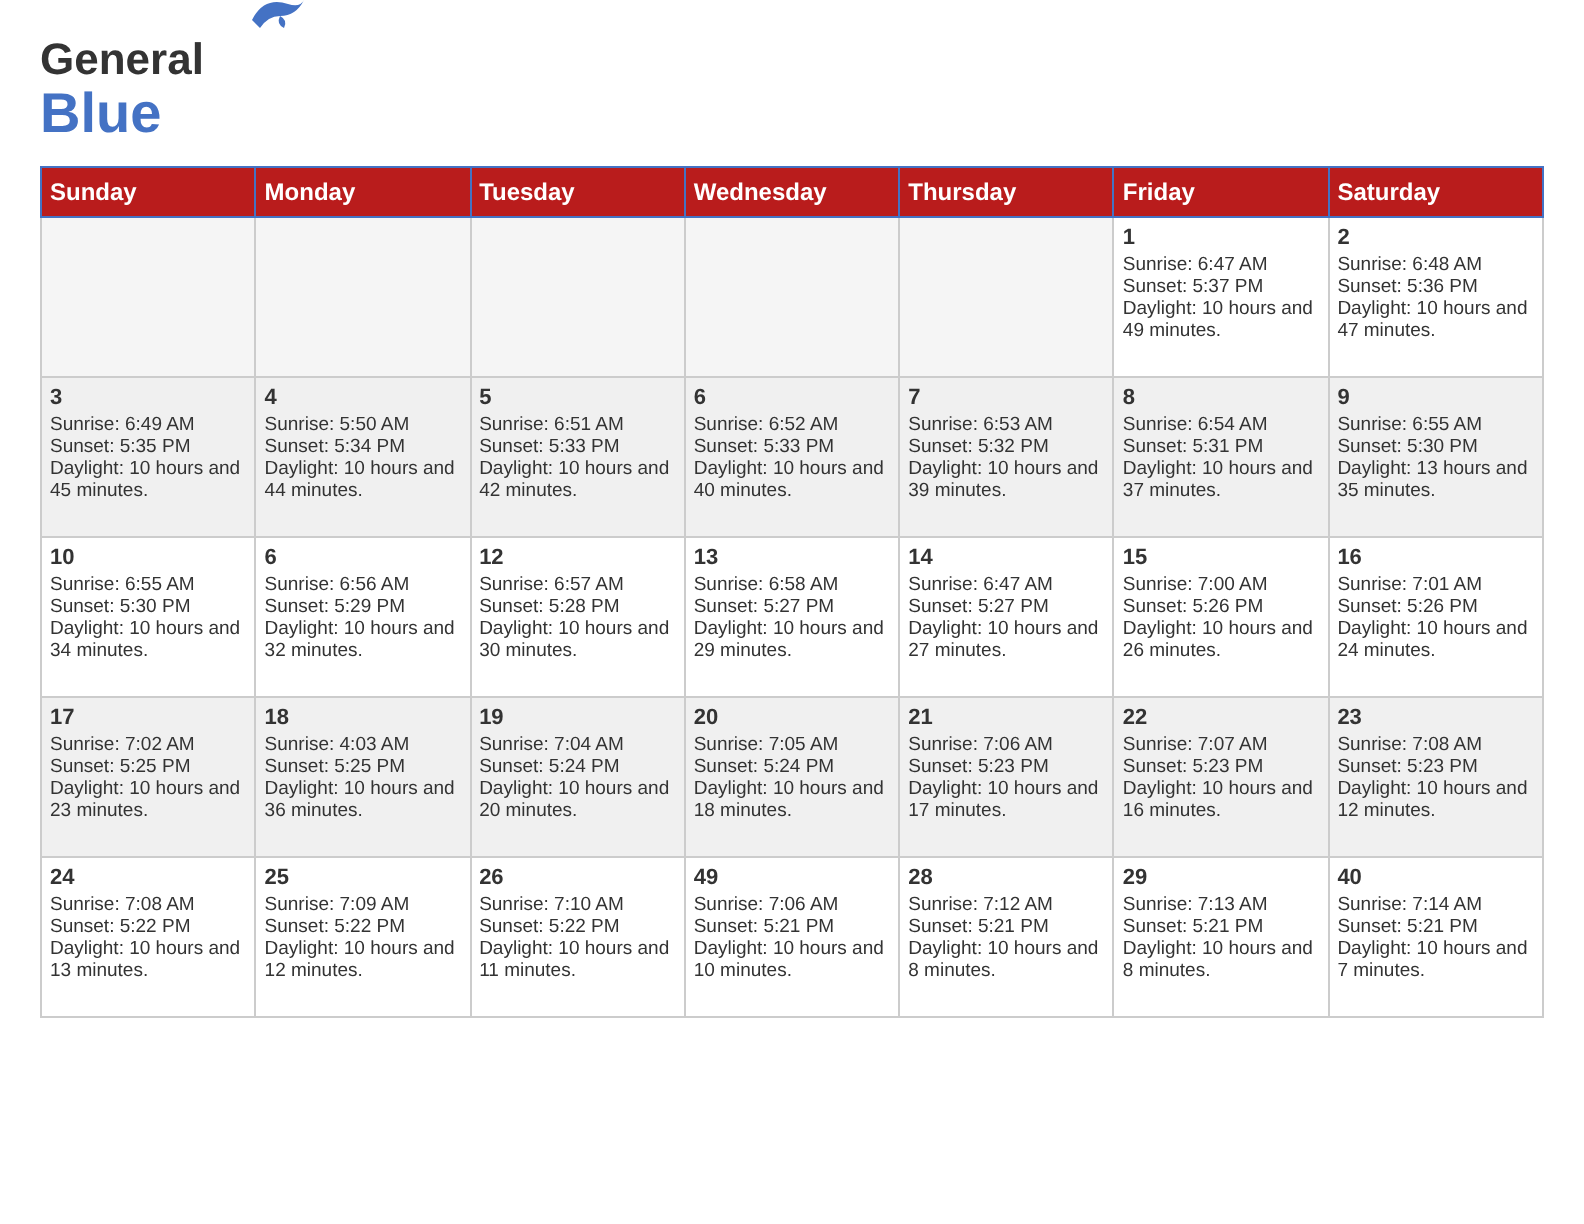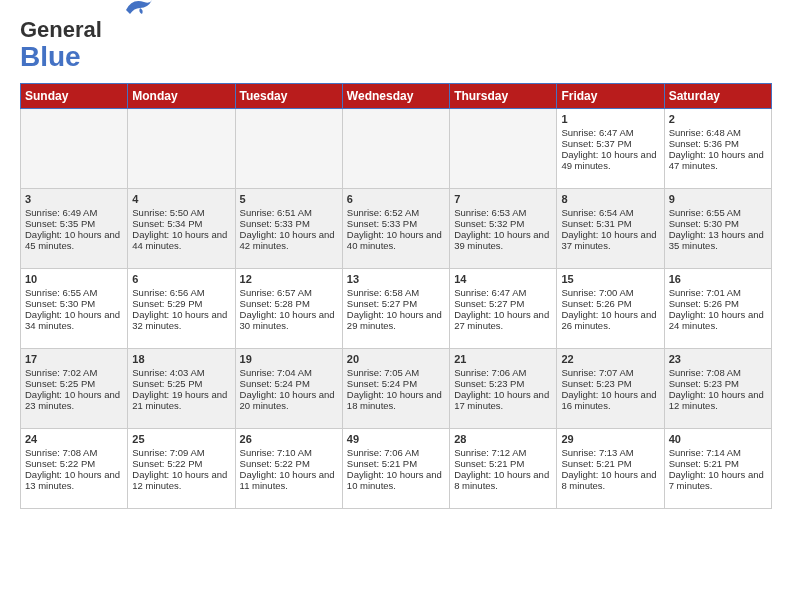--- a/index.html
+++ b/index.html
@@ -142,21 +142,21 @@
           <td><span class="day-num">10</span><span>Sunrise: 6:55 AM</span><br><span>Sunset: 5:30 PM</span><br><span>Daylight: 10 hours and 34 minutes.</span></td>
           <td><span class="day-num">6</span><span>Sunrise: 6:56 AM</span><br><span>Sunset: 5:29 PM</span><br><span>Daylight: 10 hours and 32 minutes.</span></td>
           <td><span class="day-num">12</span><span>Sunrise: 6:57 AM</span><br><span>Sunset: 5:28 PM</span><br><span>Daylight: 10 hours and 30 minutes.</span></td>
           <td><span class="day-num">13</span><span>Sunrise: 6:58 AM</span><br><span>Sunset: 5:27 PM</span><br><span>Daylight: 10 hours and 29 minutes.</span></td>
           <td><span class="day-num">14</span><span>Sunrise: 6:47 AM</span><br><span>Sunset: 5:27 PM</span><br><span>Daylight: 10 hours and 27 minutes.</span></td>
           <td><span class="day-num">15</span><span>Sunrise: 7:00 AM</span><br><span>Sunset: 5:26 PM</span><br><span>Daylight: 10 hours and 26 minutes.</span></td>
           <td><span class="day-num">16</span><span>Sunrise: 7:01 AM</span><br><span>Sunset: 5:26 PM</span><br><span>Daylight: 10 hours and 24 minutes.</span></td>
         </tr>
         <tr class="week-row-4">
           <td><span class="day-num">17</span><span>Sunrise: 7:02 AM</span><br><span>Sunset: 5:25 PM</span><br><span>Daylight: 10 hours and 23 minutes.</span></td>
-          <td><span class="day-num">18</span><span>Sunrise: 4:03 AM</span><br><span>Sunset: 5:25 PM</span><br><span>Daylight: 19 hours and 21 minutes.</span></td>
+          <td><span class="day-num">18</span><span>Sunrise: 4:03 AM</span><br><span>Sunset: 5:25 PM</span><br><span>Daylight: 10 hours and 36 minutes.</span></td>
           <td><span class="day-num">19</span><span>Sunrise: 7:04 AM</span><br><span>Sunset: 5:24 PM</span><br><span>Daylight: 10 hours and 20 minutes.</span></td>
           <td><span class="day-num">20</span><span>Sunrise: 7:05 AM</span><br><span>Sunset: 5:24 PM</span><br><span>Daylight: 10 hours and 18 minutes.</span></td>
           <td><span class="day-num">21</span><span>Sunrise: 7:06 AM</span><br><span>Sunset: 5:23 PM</span><br><span>Daylight: 10 hours and 17 minutes.</span></td>
           <td><span class="day-num">22</span><span>Sunrise: 7:07 AM</span><br><span>Sunset: 5:23 PM</span><br><span>Daylight: 10 hours and 16 minutes.</span></td>
           <td><span class="day-num">23</span><span>Sunrise: 7:08 AM</span><br><span>Sunset: 5:23 PM</span><br><span>Daylight: 10 hours and 12 minutes.</span></td>
         </tr>
         <tr class="week-row-5">
           <td><span class="day-num">24</span><span>Sunrise: 7:08 AM</span><br><span>Sunset: 5:22 PM</span><br><span>Daylight: 10 hours and 13 minutes.</span></td>
           <td><span class="day-num">25</span><span>Sunrise: 7:09 AM</span><br><span>Sunset: 5:22 PM</span><br><span>Daylight: 10 hours and 12 minutes.</span></td>
           <td><span class="day-num">26</span><span>Sunrise: 7:10 AM</span><br><span>Sunset: 5:22 PM</span><br><span>Daylight: 10 hours and 11 minutes.</span></td>

